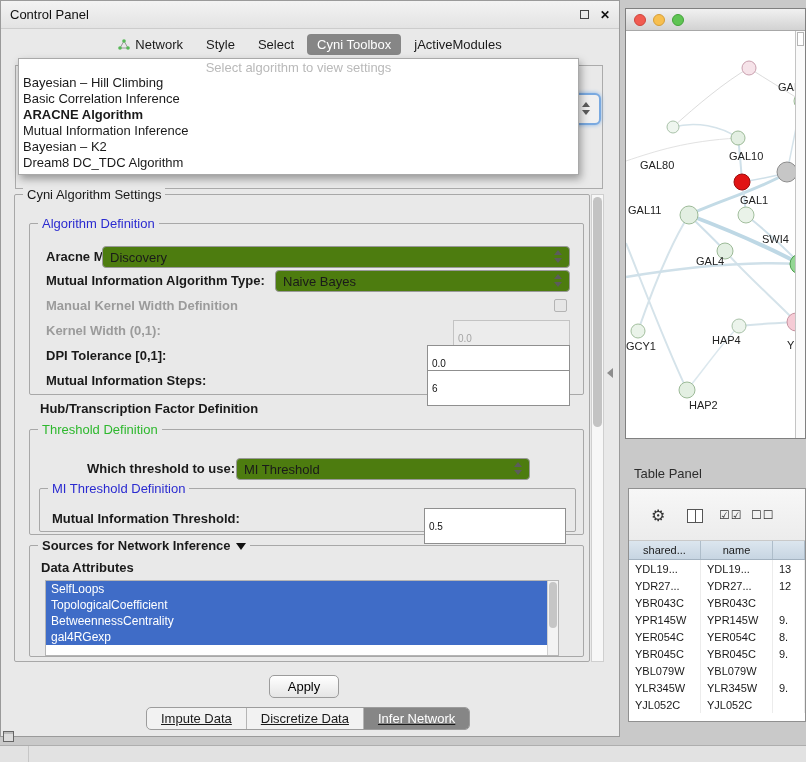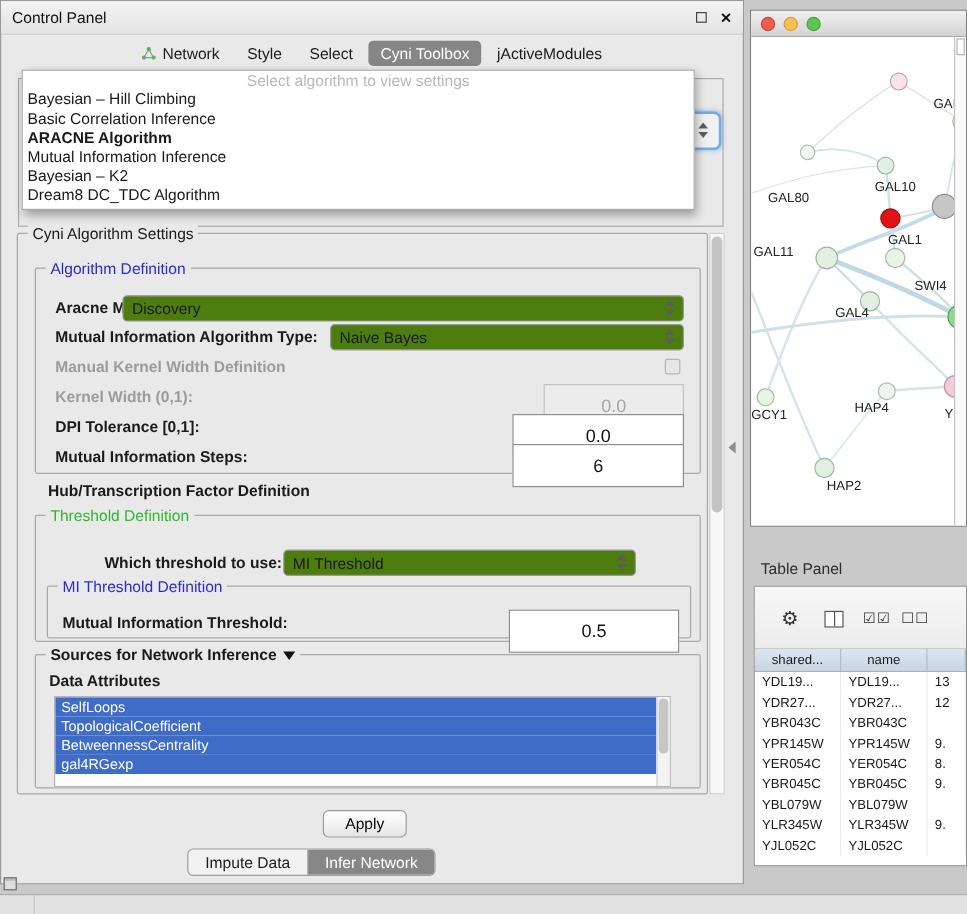--- a/index.html
+++ b/index.html
@@ -39,21 +39,21 @@
 
   .lbl { position:absolute; font-weight:bold; font-size:13px; white-space:nowrap; }
   .lbl.dis { color:#9b9b9b; }
 
   .combo { position:absolute; height:22px; background:#4d7c0f; border:1px solid #999; border-radius:4px; display:flex; align-items:center; padding:0 20px 0 7px; font-size:13px; }
   .combo .arrows { position:absolute; right:5px; top:3px; width:10px; height:15px; }
   .arrows i { display:block; width:0; height:0; border-left:4px solid transparent; border-right:4px solid transparent; }
   .arrows .up { border-bottom:5px solid #5c5c5c; margin-bottom:3px; }
   .arrows .dn { border-top:5px solid #5c5c5c; }
 
-  .field { position:absolute; height:36px; border:1px solid #8f8f8f; background:#fff; font-size:15px; text-align:center; padding:0 4px; font-family:"Liberation Sans",sans-serif; color:#111; }
+  .field { position:absolute; height:36px; border:1px solid #8f8f8f; background:#fff; font-size:10px; text-align:left; padding:0 4px; font-family:"Liberation Sans",sans-serif; color:#111; }
   .field.dis { background:#ececec; border-color:#c3c3c3; color:#a5a5a5; }
 
   .checkbox { position:absolute; width:13px; height:13px; border:1px solid #b4b4b4; background:#e6e6e6; border-radius:2px; }
 
   .hub { position:absolute; font-weight:bold; font-size:13px; display:flex; align-items:center; gap:7px; }
   .tri-right { width:0; height:0; border-top:5px solid transparent; border-bottom:5px solid transparent; border-left:8px solid #111; }
   .tri-down { display:inline-block; width:0; height:0; border-left:5px solid transparent; border-right:5px solid transparent; border-top:7px solid #111; margin-left:5px; vertical-align:middle; }
 
   .src-list { position:absolute; background:#fff; border:1px solid #b5b5b5; overflow:hidden; }
   .src-item { height:16px; line-height:16px; padding-left:5px; font-size:12px; width:calc(100% - 11px); color:#111; }
@@ -235,22 +235,23 @@
       </div>
     </div>
   </div>
 
   <div class="vscroll" style="left:590px;top:193px;width:13px;height:468px;">
     <div class="vthumb" style="top:2px;height:230px;"></div>
   </div>
 
   <button id="apply-btn">Apply</button>
 
-  <div class="seg" style="left:155px;top:706px;">
+  <div class="seg" style="left:145px;top:706px;text-decoration:underline;">
     <div class="seg-item">Impute Data</div>
+    <div class="seg-item">Discretize Data</div>
     <div class="seg-item selected">Infer Network</div>
   </div>
 
   <span class="collapse-arr"></span>
 </div>
 
 <div id="net-window" class="abs">
   <div class="mac-titlebar">
     <span class="light red"></span>
     <span class="light yellow"></span>

